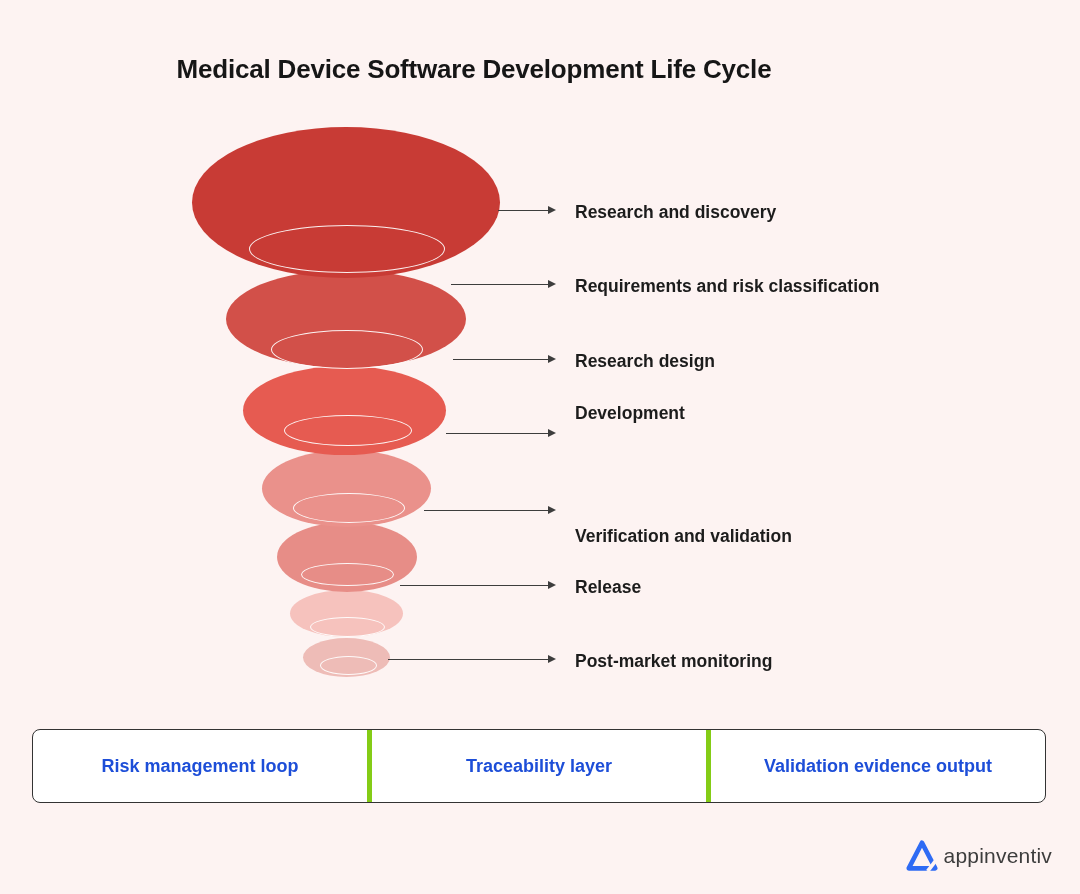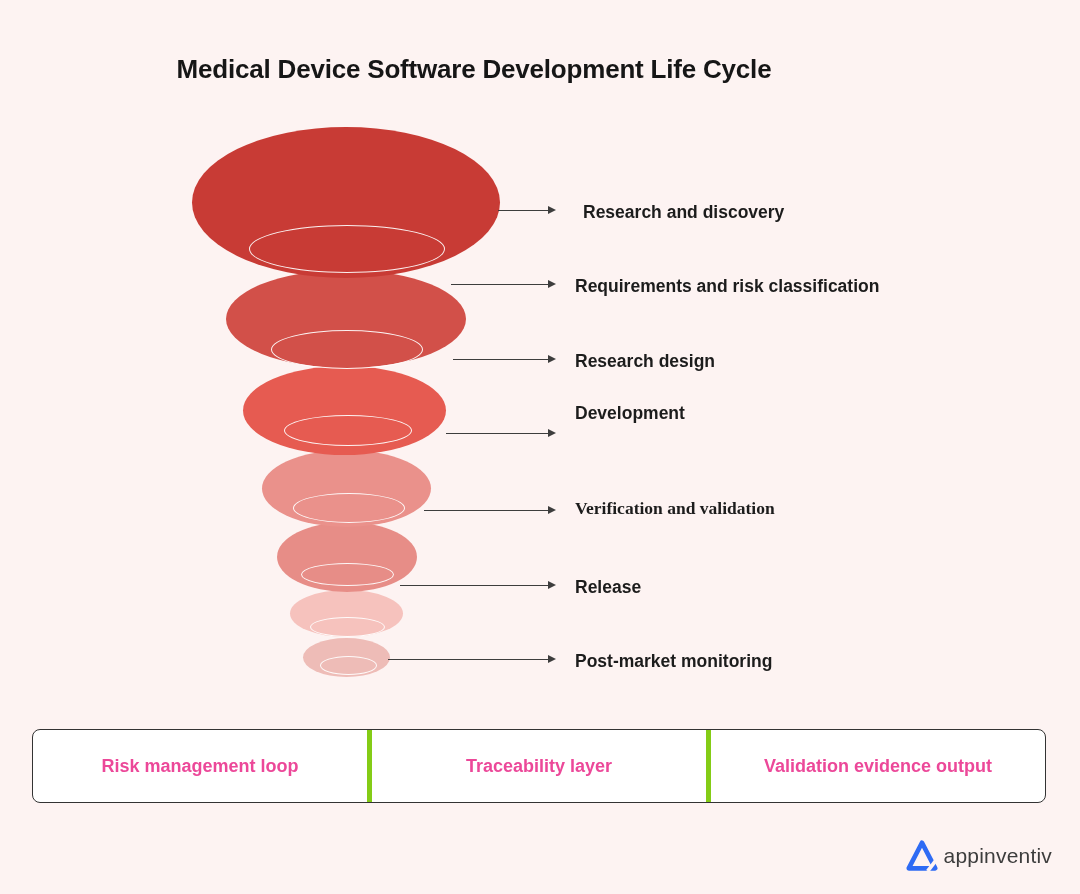--- a/index.html
+++ b/index.html
@@ -63,37 +63,37 @@
   .a6{left:400px;top:585px;width:148px;}
   .a7{left:388px;top:659px;width:160px;}
   
   .stage-label{
     position:absolute;left:575px;
     transform:translateY(-50%);
     font-size:17.5px;font-weight:600;
     color:#1c1c1c;white-space:nowrap;
     z-index:21;
   }
-  .l1{top:212px;margin-left:8px;} .l2{top:286px;} .l3{top:361px;} .l4{top:413px;}
-  .l5{top:508px;font-family:Liberation Serif, serif;} .l6{top:587px;} .l7{top:661px;}
+  .l1{top:212px;} .l2{top:286px;} .l3{top:361px;} .l4{top:413px;}
+  .l5{top:536px;} .l6{top:587px;} .l7{top:661px;}
   
   .footer-bar{
     position:absolute;left:32px;top:729px;
     width:1014px;height:74px;
     background:#ffffff;
     border:1px solid #333333;
     border-radius:8px;
     display:flex;
     z-index:25;
     box-sizing:border-box;
   }
   .footer-cell{
     flex:1;
     display:flex;align-items:center;justify-content:center;
-    font-size:18px;font-weight:700;color:#ec4899;
+    font-size:18px;font-weight:700;color:#1d4ed8;
   }
   .footer-cell + .footer-cell{border-left:5px solid #84cc16;}
   
   .logo{
     position:absolute;right:28px;top:839px;
     display:flex;align-items:center;gap:5px;
     z-index:25;
   }
   .logo-text{
     font-size:21px;font-weight:400;color:#3d3d3d;

